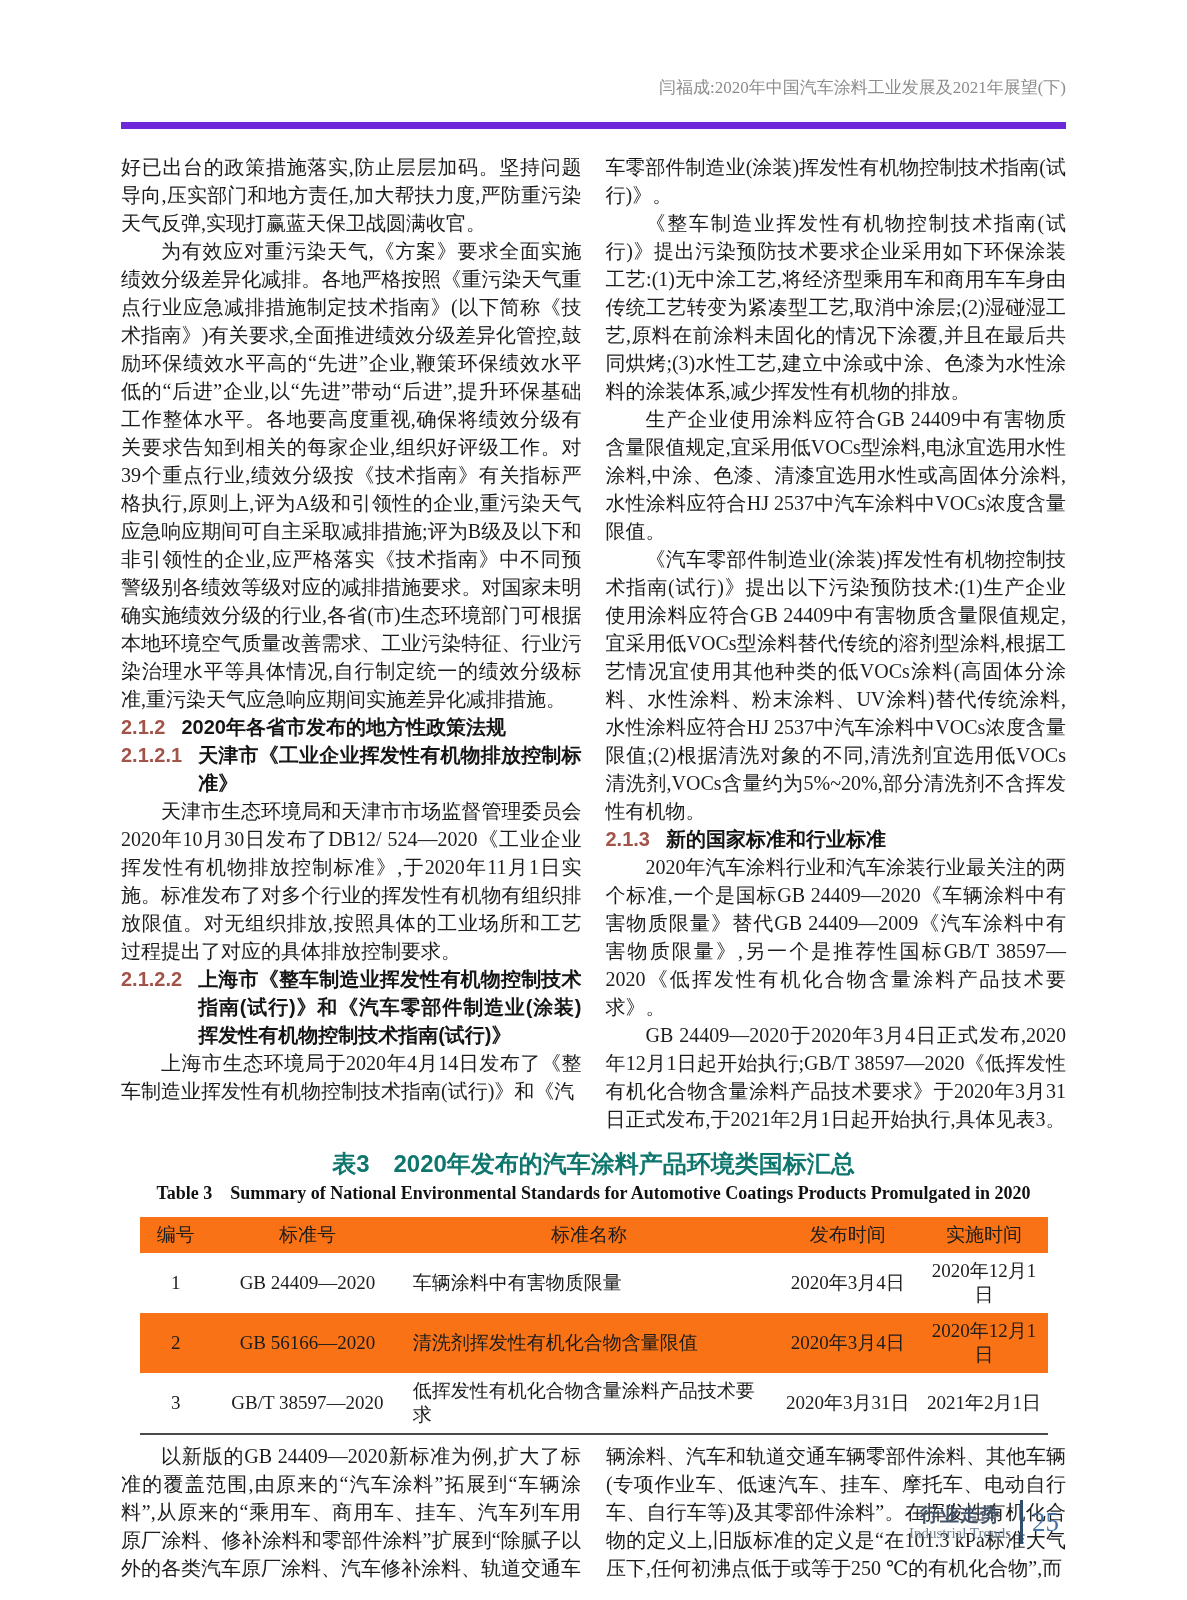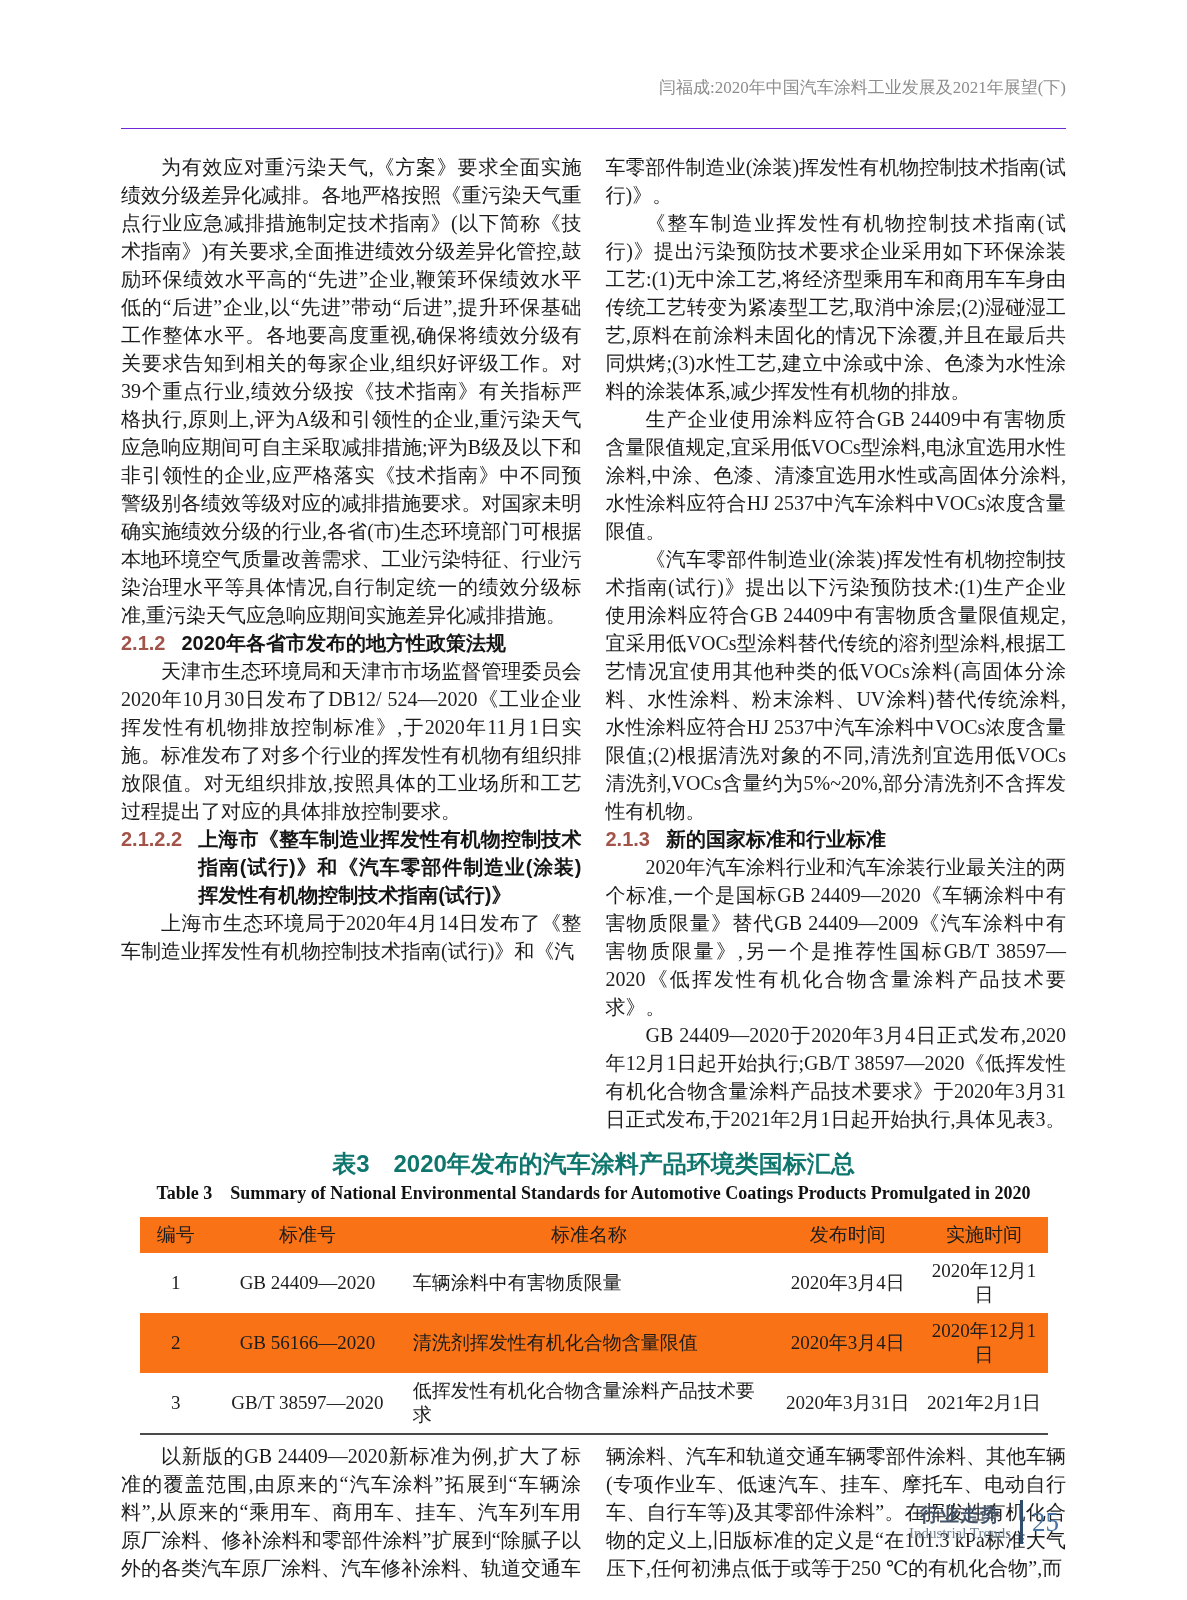--- a/index.html
+++ b/index.html
@@ -6,21 +6,21 @@
   .page{
     width:1187px;height:1600px;box-sizing:border-box;position:relative;
     margin:0 auto;background:#ffffff;
     padding:78px 121px 0 121px;
     font-family:"Liberation Serif","DejaVu Serif",serif;
     color:#1c1c1c;
   }
   
   .page-header{
     text-align:right;color:#8c8c8c;font-size:17px;line-height:20px;
-    padding-bottom:30px;border-bottom:1px solid #6d28d9;
+    padding-bottom:24px;border-bottom:7px solid #6d28d9;
   }
   
   .columns{display:flex;gap:24px;margin-top:24px;}
   .col{flex:1 1 0;min-width:0;font-size:20px;line-height:28px;text-align:justify;}
   .col p{margin:0;}
   .indent{text-indent:2em;}
   .sec-head{
     display:flex;align-items:flex-start;
     font-family:"Liberation Sans","DejaVu Sans",sans-serif;font-weight:bold;
     line-height:28px;
@@ -63,24 +63,29 @@
 <body>
 
 <div class="page">
 
   <div class="page-header">
     <span>闫福成:2020年中国汽车涂料工业发展及2021年展望(下)</span>
   </div>
 
   <div class="columns">
     <div class="col">
+      <p>好已出台的政策措施落实,防止层层加码。坚持问题导向,压实部门和地方责任,加大帮扶力度,严防重污染天气反弹,实现打赢蓝天保卫战圆满收官。</p>
       <p class="indent">为有效应对重污染天气,《方案》要求全面实施绩效分级差异化减排。各地严格按照《重污染天气重点行业应急减排措施制定技术指南》(以下简称《技术指南》)有关要求,全面推进绩效分级差异化管控,鼓励环保绩效水平高的“先进”企业,鞭策环保绩效水平低的“后进”企业,以“先进”带动“后进”,提升环保基础工作整体水平。各地要高度重视,确保将绩效分级有关要求告知到相关的每家企业,组织好评级工作。对39个重点行业,绩效分级按《技术指南》有关指标严格执行,原则上,评为A级和引领性的企业,重污染天气应急响应期间可自主采取减排措施;评为B级及以下和非引领性的企业,应严格落实《技术指南》中不同预警级别各绩效等级对应的减排措施要求。对国家未明确实施绩效分级的行业,各省(市)生态环境部门可根据本地环境空气质量改善需求、工业污染特征、行业污染治理水平等具体情况,自行制定统一的绩效分级标准,重污染天气应急响应期间实施差异化减排措施。</p>
       <div class="sec-head">
         <span class="sec-num">2.1.2</span>
         <span class="sec-title">2020年各省市发布的地方性政策法规</span>
+      </div>
+      <div class="sec-head">
+        <span class="sec-num">2.1.2.1</span>
+        <span class="sec-title">天津市《工业企业挥发性有机物排放控制标准》</span>
       </div>
       <p class="indent">天津市生态环境局和天津市市场监督管理委员会2020年10月30日发布了DB12/ 524—2020《工业企业挥发性有机物排放控制标准》,于2020年11月1日实施。标准发布了对多个行业的挥发性有机物有组织排放限值。对无组织排放,按照具体的工业场所和工艺过程提出了对应的具体排放控制要求。</p>
       <div class="sec-head">
         <span class="sec-num">2.1.2.2</span>
         <span class="sec-title">上海市《整车制造业挥发性有机物控制技术指南(试行)》和《汽车零部件制造业(涂装)挥发性有机物控制技术指南(试行)》</span>
       </div>
       <p class="indent">上海市生态环境局于2020年4月14日发布了《整车制造业挥发性有机物控制技术指南(试行)》和《汽</p>
     </div>
 
     <div class="col">

